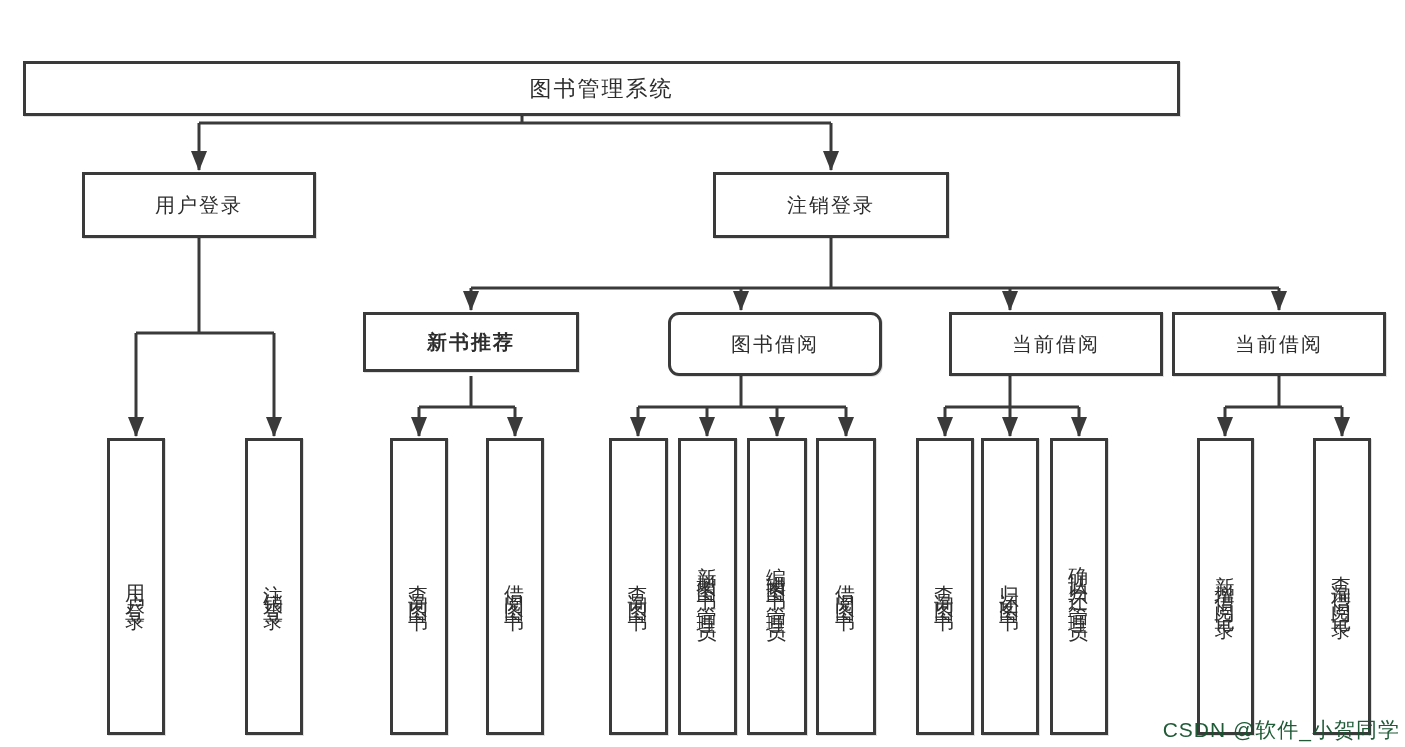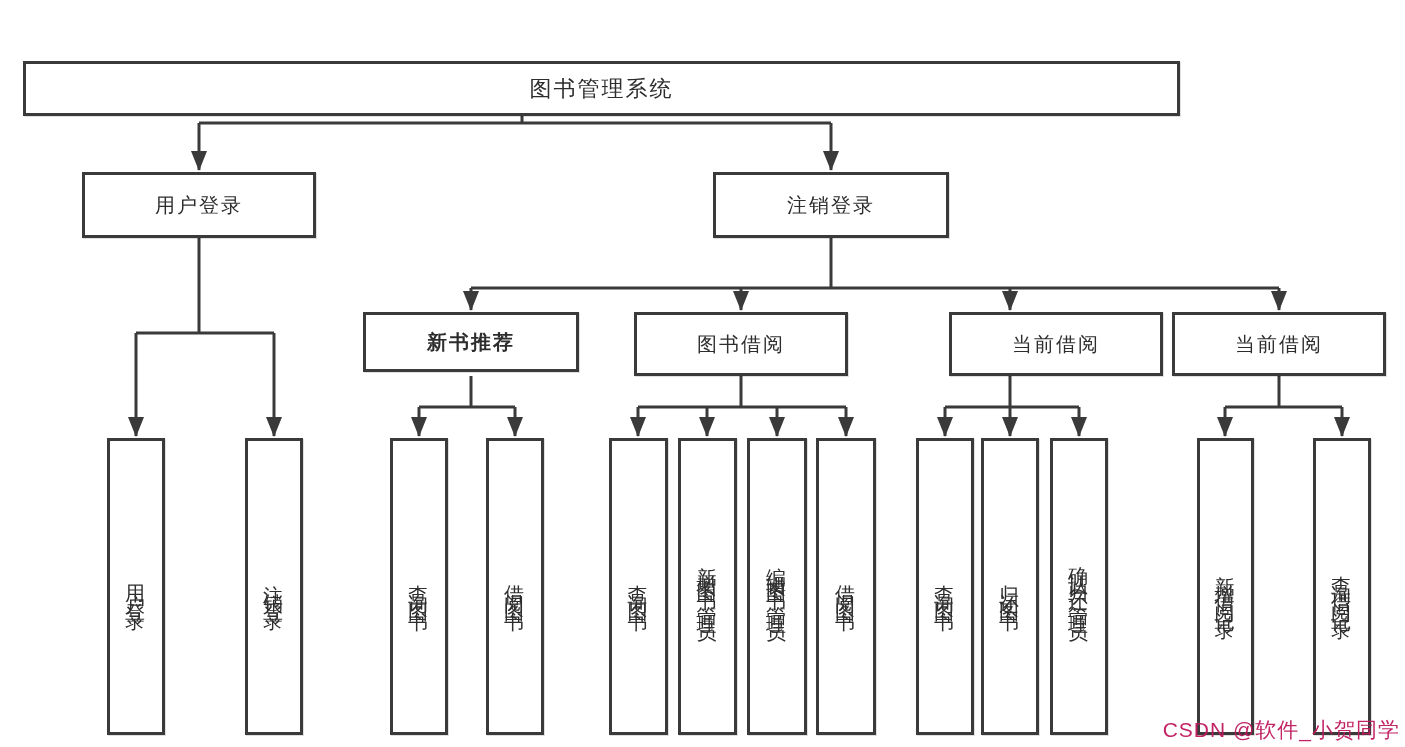--- a/index.html
+++ b/index.html
@@ -47,21 +47,21 @@
     height: 297px;
     width: 58px;
     z-index: 2;
     box-shadow: 1px 1px 0 rgba(0,0,0,0.12);
   }
   #watermark {
     position: absolute;
     right: 5px;
     bottom: 3px;
     font-size: 21px;
-    color: #be185d;
+    color: #14532d;
     opacity: 0.95;
     z-index: 5;
     white-space: nowrap;
     letter-spacing: 1px;
   }
 </style>
 </head>
 <body>
 
 <div id="canvas">
@@ -103,21 +103,21 @@
       <path d="M1342,407 V436"></path>
     </g>
   </svg>
 
   <div class="node" style="left:23px; top:13px; width:1157px; height:55px; font-size:22px;margin-top:48px;">图书管理系统</div>
 
   <div class="node" style="left:82px; top:172px; width:234px; height:66px;">用户登录</div>
   <div class="node" style="left:713px; top:172px; width:236px; height:66px;">注销登录</div>
 
   <div class="node" style="left:363px; top:312px; width:216px; height:60px;font-weight:bold;">新书推荐</div>
-  <div class="node" style="left:634px; top:312px; width:214px; height:64px;">图书借阅</div>
+  <div class="node" style="left:668px; top:312px; width:214px; height:64px;border-radius:11px;">图书借阅</div>
   <div class="node" style="left:949px; top:312px; width:214px; height:64px;">当前借阅</div>
   <div class="node" style="left:1172px; top:312px; width:214px; height:64px;">当前借阅</div>
 
   <div class="vnode" style="left:107px;">用户登录</div>
   <div class="vnode" style="left:245px;">注销登录</div>
 
   <div class="vnode" style="left:390px;">查询图书</div>
   <div class="vnode" style="left:486px;">借阅图书</div>
 
   <div class="vnode" style="left:609px; width:59px;">查询图书</div>

